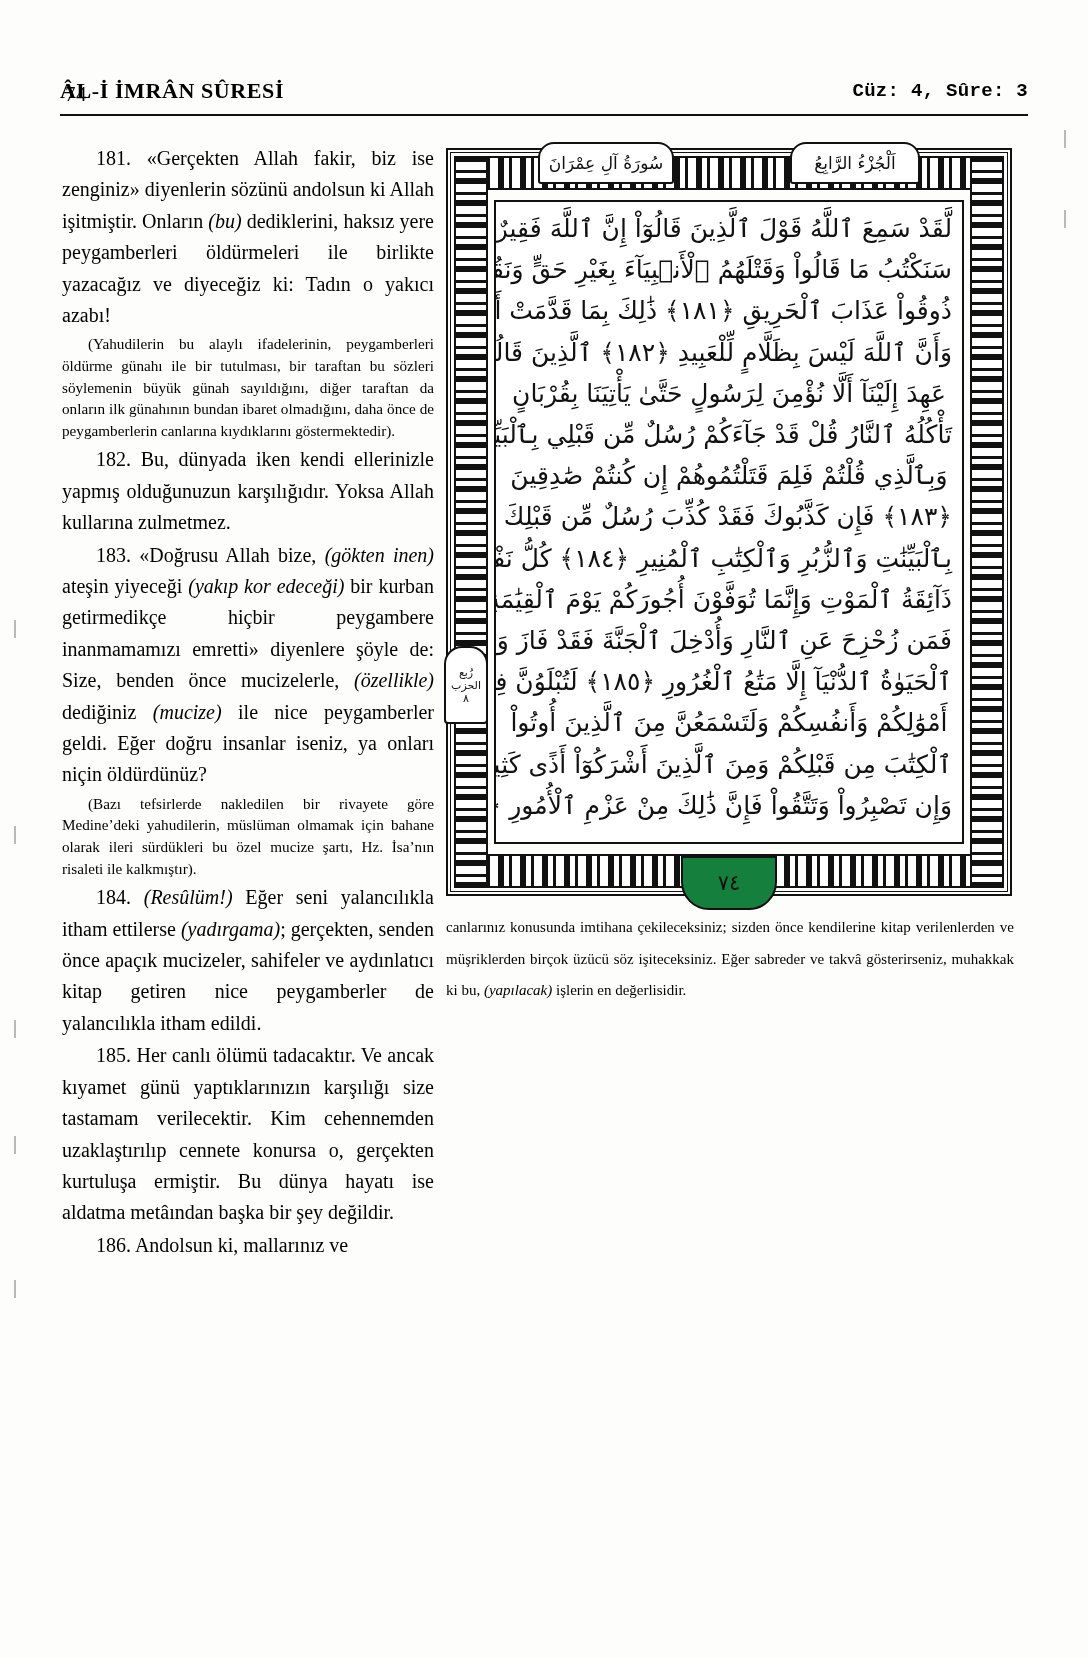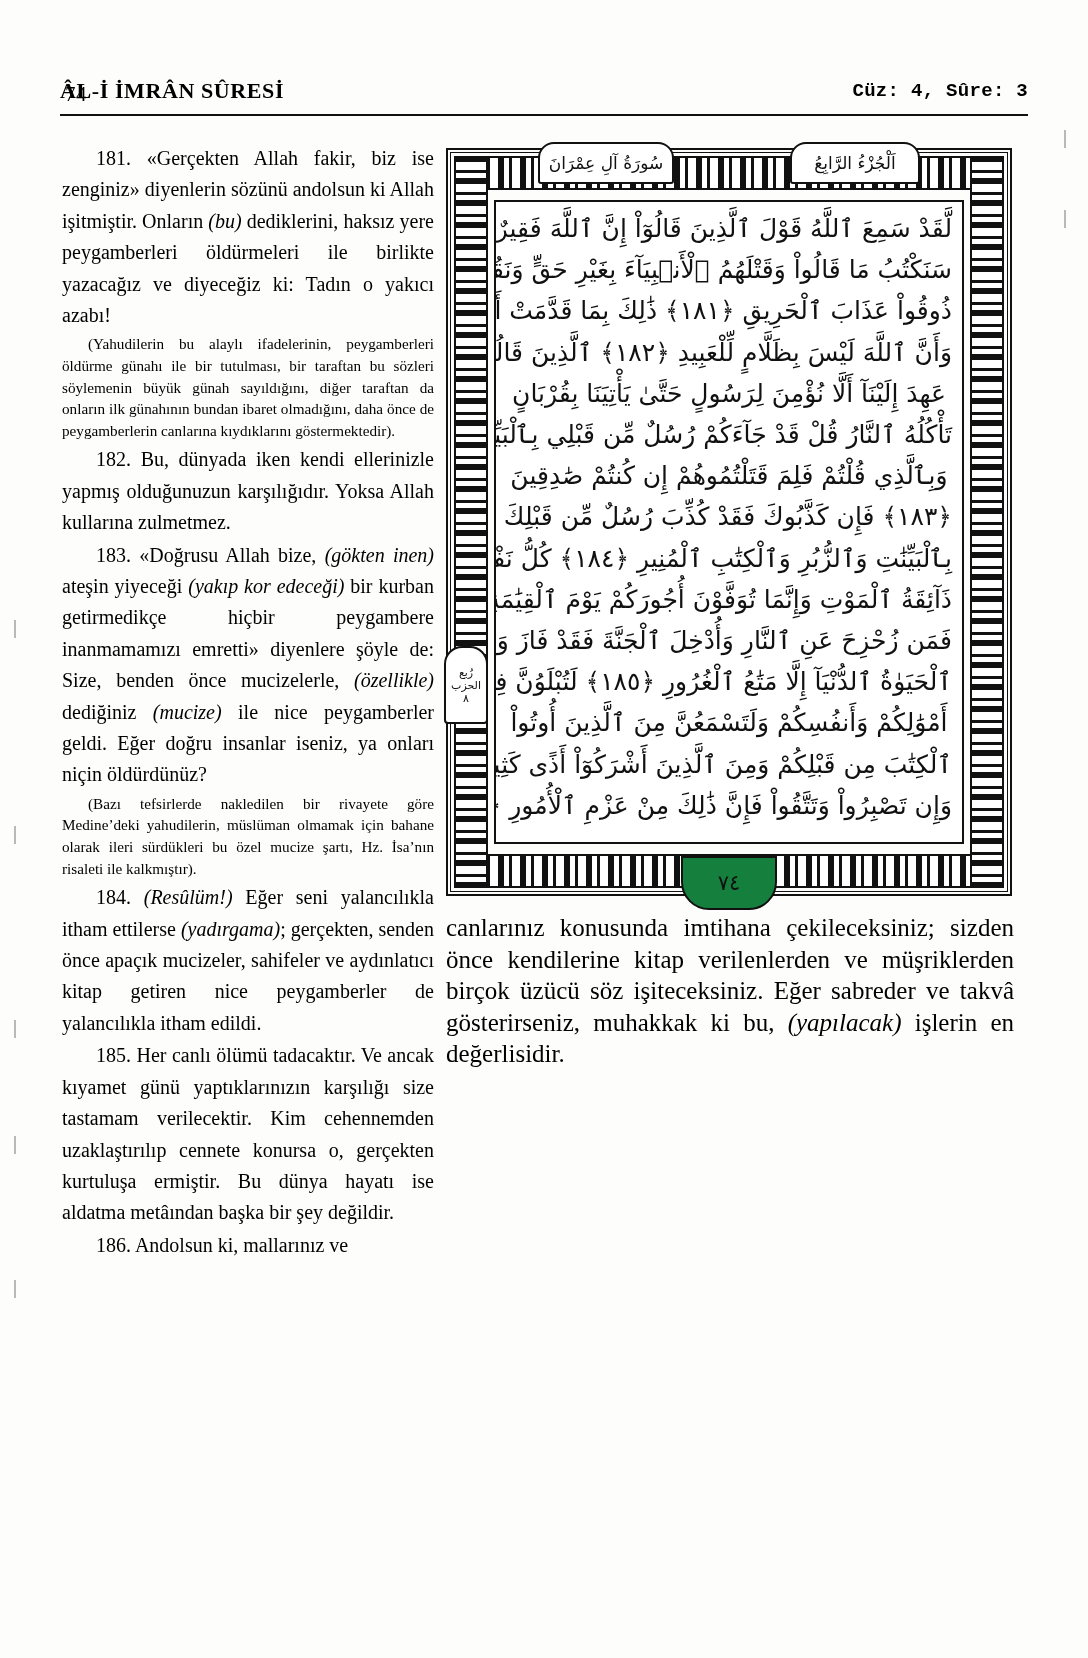--- a/index.html
+++ b/index.html
@@ -241,21 +241,21 @@
 
   
   .right-prose {
     position: absolute;
     left: 446px;
     top: 912px;
     width: 568px;
   }
   .right-prose p {
     margin: 0;
-    font-size: 25px;
+    font-size: 15px;
     line-height: 31.6px;
     text-align: justify;
     text-indent: 0;
   }
 
   
   .margin-tick {
     position: absolute;
     width: 2px;
     height: 18px;

